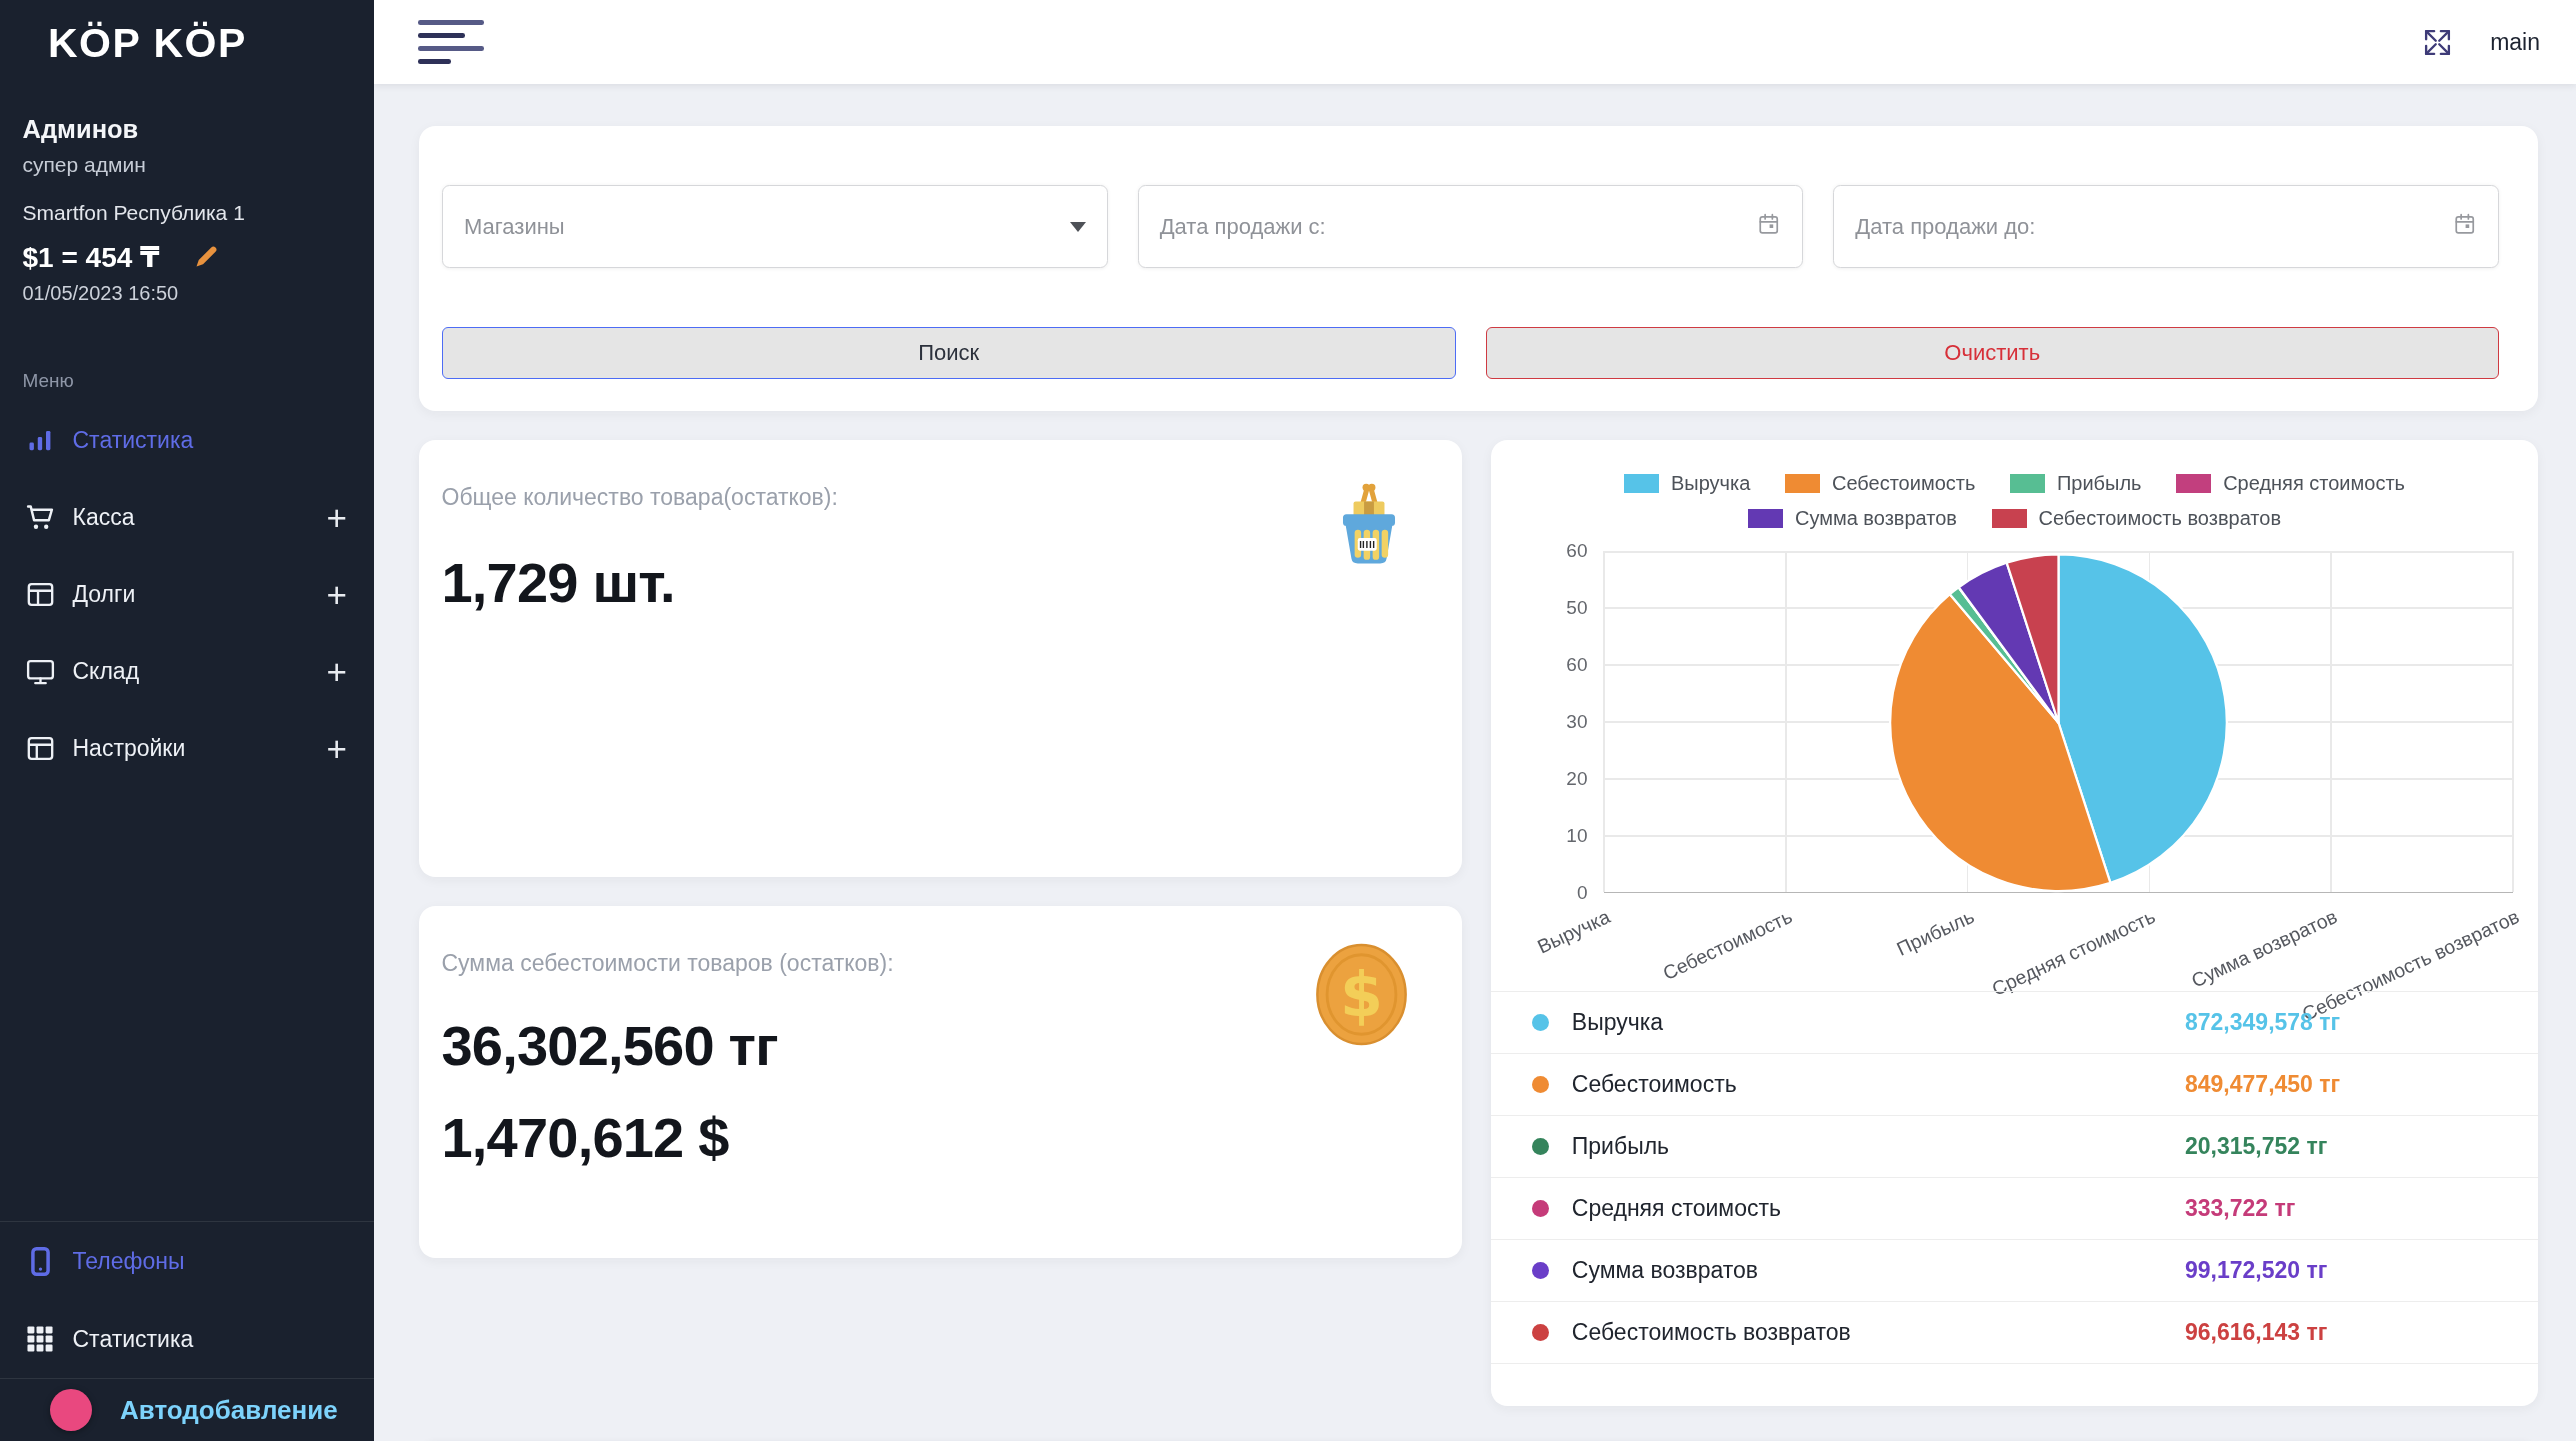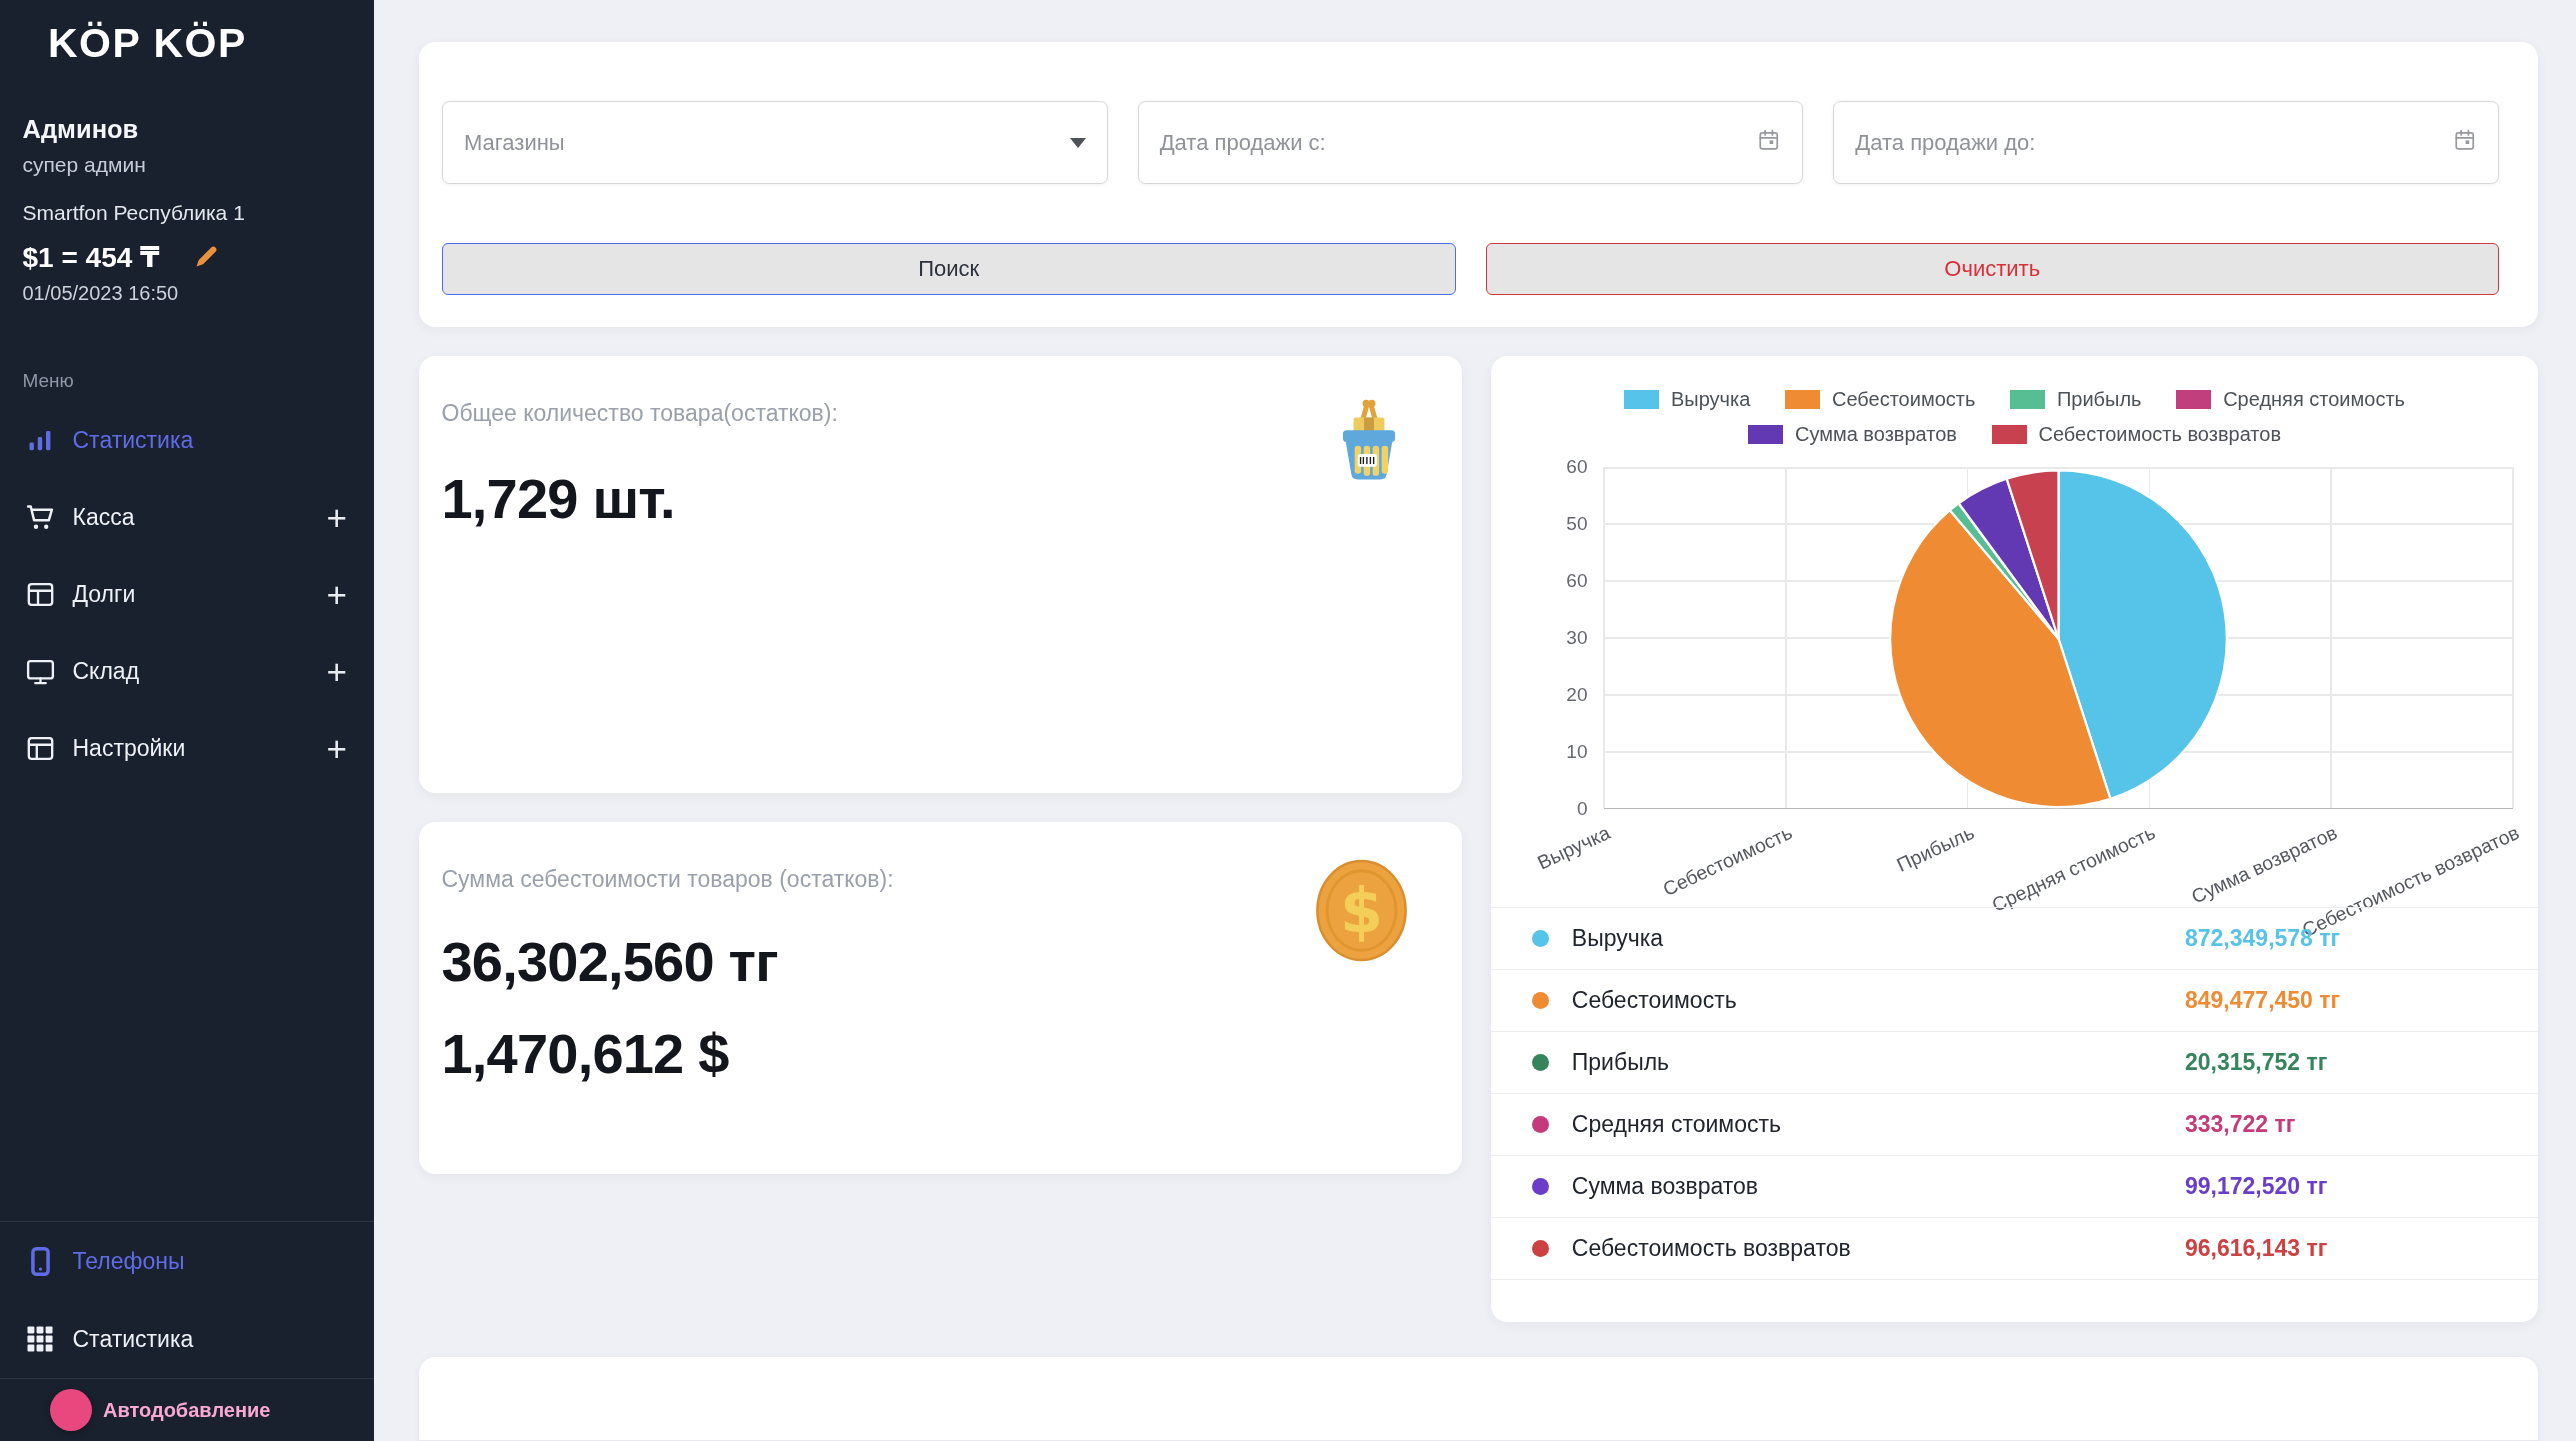--- a/index.html
+++ b/index.html
@@ -24,21 +24,21 @@
   .menu-item .mi-label { font-size:23px; font-weight:500; }
   .menu-item.active, .menu-item.active .mi-icon { color:#5f6ce6; }
   .mi-plus { margin-left:auto; font-size:35px; font-weight:200; color:#e8ebf0; line-height:1; }
   .sidebar-bottom { position:absolute; left:0; right:0; bottom:0; }
   .side-divider { height:0.8px; background:rgba(255,255,255,.09); }
   .menu-item.secondary { height:78px; }
   .toggle-row { display:flex; align-items:center; height:62px; padding-left:18px; }
   .toggle { position:relative; width:75px; height:28.6px; cursor:pointer; }
   .toggle .track { width:60px; height:27px; margin-top:0.8px; border-radius:13.5px; background:#7d3b55; }
   .toggle .knob { position:absolute; left:32px; top:-6.8px; width:42px; height:42px; border-radius:50%; background:#e9487f; box-shadow:0 1.5px 6px rgba(0,0,0,.35); }
-  .toggle-label { margin-left:10px; font-size:20px; font-weight:600; color:#f9a8d4; }
+  .toggle-label { margin-left:27px; font-size:26px; font-weight:600; color:#7dd3fc; }
 
   
   .main { flex:1; display:flex; flex-direction:column; height:100%; }
   .topbar { height:84px; background:#fff; display:flex; align-items:center; padding:0 36px 0 44px; box-shadow:0 1.5px 7.5px rgba(25,28,40,.10); position:relative; z-index:5; }
   .hamburger { width:66px; height:44px; display:flex; flex-direction:column; justify-content:space-between; cursor:pointer; }
   .hamburger span { display:block; height:4.5px; border-radius:2.3px; }
   .hamburger .h1 { width:66px; background:#565a86; }
   .hamburger .h2 { width:47px; background:#2e3158; }
   .hamburger .h3 { width:66px; background:#565a86; }
   .hamburger .h4 { width:33px; background:#2e3158; }
@@ -208,20 +208,43 @@
         <span class="toggle">
           <span class="track"></span>
           <span class="knob"></span>
         </span>
         <span class="toggle-label">Автодобавление</span>
       </div>
     </div>
   </aside>
 
   <div class="main">
+    <header class="topbar">
+      <div class="hamburger">
+        <span class="h1"></span>
+          <span class="h2"></span>
+          <span class="h3"></span>
+          <span class="h4"></span>
+      </div>
+      <div class="topbar-right">
+        <span class="expand-btn">
+          <svg viewBox="0 0 24 24" width="35" height="35" fill="none" stroke="#3e3b78" stroke-width="1.6" stroke-linecap="round" stroke-linejoin="round">
+              <path d="M14.3 4.2h5.5v5.5"></path>
+              <path d="M19.8 4.2l-6.6 6.6"></path>
+              <path d="M9.7 19.8H4.2v-5.5"></path>
+              <path d="M4.2 19.8l6.6-6.6"></path>
+              <path d="M4.2 9.7V4.2h5.5"></path>
+              <path d="M4.2 4.2l6.6 6.6"></path>
+              <path d="M19.8 14.3v5.5h-5.5"></path>
+              <path d="M19.8 19.8l-6.6-6.6"></path>
+            </svg>
+        </span>
+        <span class="main-label">main</span>
+      </div>
+    </header>
 
     <div class="content">
 
       <section class="card filter-card">
         <div class="filter-row">
           <div class="input">
             <span class="ph">Магазины</span>
             <span class="select-arrow"></span>
           </div>
           <div class="input">

